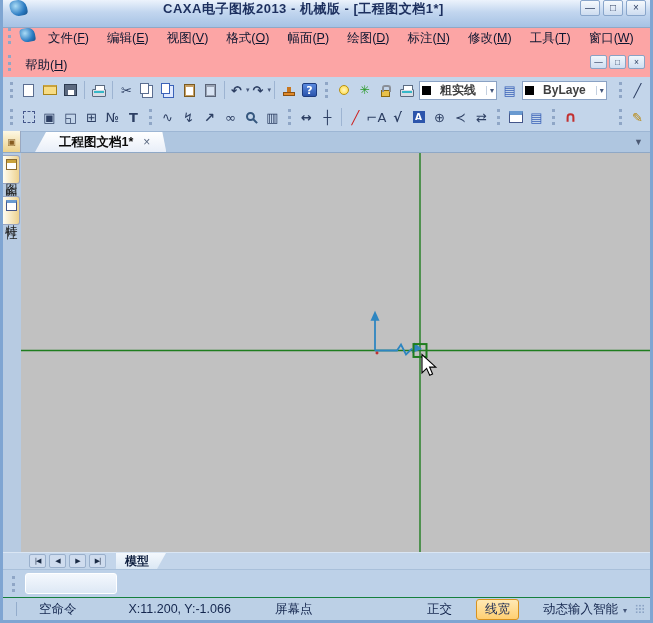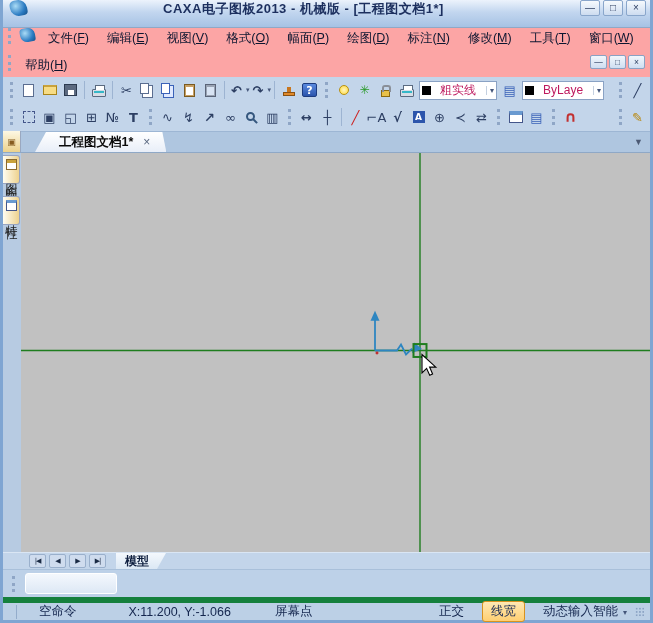--- a/index.html
+++ b/index.html
@@ -22,21 +22,21 @@
   
   .toolbar{display:flex;align-items:center;background:#c3d5ea;padding:0 2px}
   .tb1{height:26px;flex:0 0 26px}
   .tb2{height:29px;flex:0 0 29px;border-bottom:1px solid #9db6d4}
   .tbtn{display:inline-flex;align-items:center;justify-content:center;min-width:21px;height:22px;border-radius:2px}
   .tgrip{width:0;height:16px;border-left:3px dotted #8fa6c6;margin:0 5px}
   .tsep{width:1px;height:18px;background:#9db4d2;margin:0 3px}
   .tflex{flex:1}
   .tdd{font-size:7px;color:#44567a;margin-left:1px}
   .tcombo{display:inline-flex;align-items:center;height:19px;background:#fff;border:1px solid #8aa2c4;margin:0 2px;padding:0 2px;font-size:12px}
-  .cval{font-weight:normal;margin:0 9px;max-width:54px;overflow:hidden;white-space:nowrap;color:#be185d}
+  .cval{font-weight:bold;margin:0 9px;max-width:54px;overflow:hidden;white-space:nowrap;color:#404040}
   .swatch{width:9px;height:9px;display:inline-block;background:#000}
   .cdd{font-size:8px;color:#44567a;border-left:1px solid #c4d0e0;padding-left:3px;margin-left:1px}
   
   .ic{display:inline-flex;width:17px;height:17px;align-items:center;justify-content:center;font-size:13px;color:#2d3f63;font-family:"DejaVu Sans",sans-serif;font-style:normal}
   .ic-page{width:11px;height:13px;background:#fff;border:1px solid #5a6d90}
   .ic-folder{width:14px;height:10px;background:#f7dc85;border:1px solid #a98418;border-top:2px solid #c9a23c}
   .ic-floppy{width:13px;height:12px;background:#5c6a80;border:1px solid #2c3a50;position:relative}
   .ic-floppy::after{content:"";position:absolute;left:3px;bottom:0;width:6px;height:5px;background:#fff}
   .ic-printer{width:14px;height:8px;background:#d7dde6;border:1px solid #5a6a80;border-radius:1px;position:relative;margin-top:5px}
   .ic-printer::before{content:"";position:absolute;top:-5px;left:2px;width:8px;height:4px;background:#fff;border:1px solid #5a6a80;border-bottom:none}
@@ -84,29 +84,29 @@
   
   .sheetbar{height:17px;flex:0 0 17px;background:#c3d5ea;display:flex;align-items:center;padding-left:26px;border-top:1px solid #dae6f4}
   .navs{display:flex;gap:3px}
   .navs .tbtn{min-width:17px;height:14px;background:#cfdcee;border:1px solid #9ab0cc;border-radius:2px}
   .navs .ic{width:auto;height:auto;font-size:7px;color:#1a2a44;letter-spacing:-1px}
   .sheettab{margin-left:10px;height:16px;background:linear-gradient(#f4f8fd,#dce8f4);clip-path:polygon(0 0,100% 0,calc(100% - 9px) 100%,0 100%);padding:0 17px 0 9px;font-weight:bold;font-size:12px;color:#102040;display:flex;align-items:center;filter:drop-shadow(0 0 1px #8098b8)}
   
   .cmdbar{height:28px;flex:0 0 28px;background:#bdd1e8;display:flex;align-items:center;gap:5px;padding-left:4px;border-top:1px solid #a9c0da}
   .cmdbox{width:92px;height:21px;background:linear-gradient(#f4f8fd,#dde8f5);border:1px solid #ffffff;border-radius:3px}
   
-  .statusbar{height:23px;flex:0 0 23px;background:#bcd0e6;border-top:6px solid #15803d;display:flex;align-items:center;font-size:12.5px;color:#14264e;padding:0 5px}
+  .statusbar{height:23px;flex:0 0 23px;background:#bcd0e6;border-top:1px solid #15803d;display:flex;align-items:center;font-size:12.5px;color:#14264e;padding:0 5px}
   .sv{width:1px;height:14px;background:#93accb;margin:0 8px}
   .scmd{margin-left:14px}
   .scoord{margin-left:52px}
   .spoint{margin-left:44px}
   .sflex{flex:1}
   .stoggles{display:flex;align-items:center}
   .stog{margin:0 0;white-space:nowrap}
-  .stog.active{background:linear-gradient(#ffe9b4,#ffcf72);border:1px solid #d8921f;border-radius:3px;padding:1px 8px;margin:0 18px;color:#1a2a55}
+  .stog.active{background:linear-gradient(#ffe9b4,#ffcf72);border:1px solid #d8921f;border-radius:3px;padding:1px 8px;margin:0 24px;color:#1a2a55}
   .sdd{font-size:8px;margin-left:5px;color:#44567a}
   .sizegrip{width:10px;height:10px;margin-left:8px;background-image:radial-gradient(#8ba3c4 1px,transparent 1.1px);background-size:3.3px 3.3px}
 </style>
 </head>
 <body>
 
 <div class="window">
 
   <div class="titlebar">
     <span class="applogo"></span>

